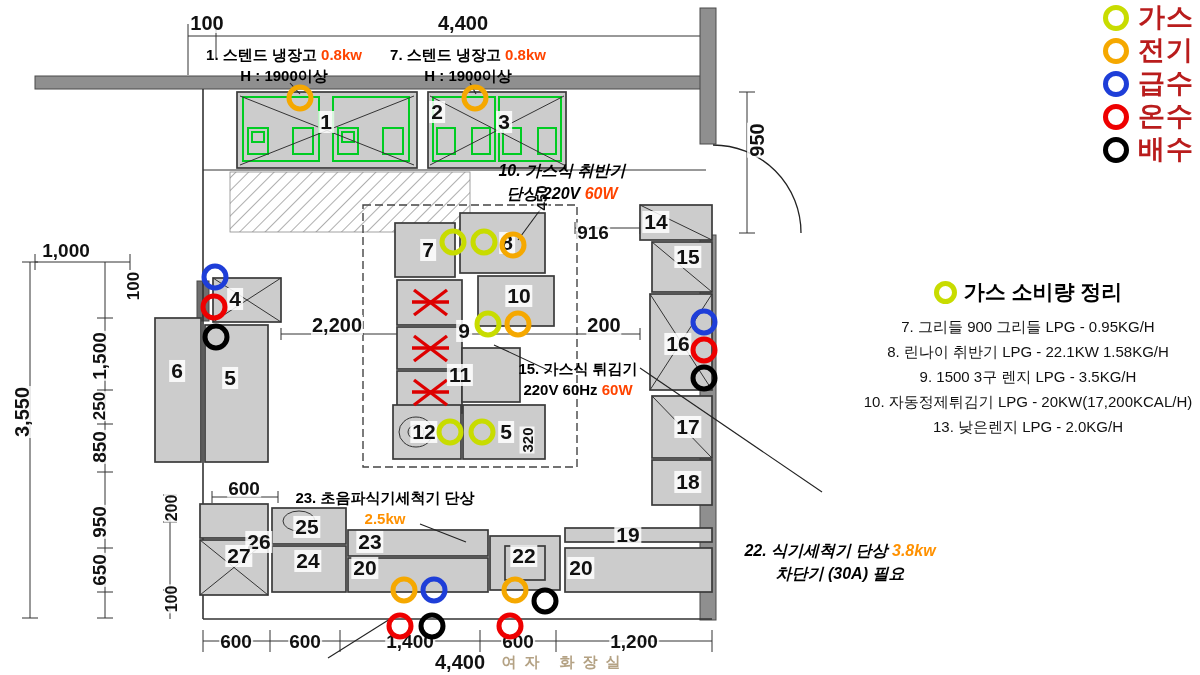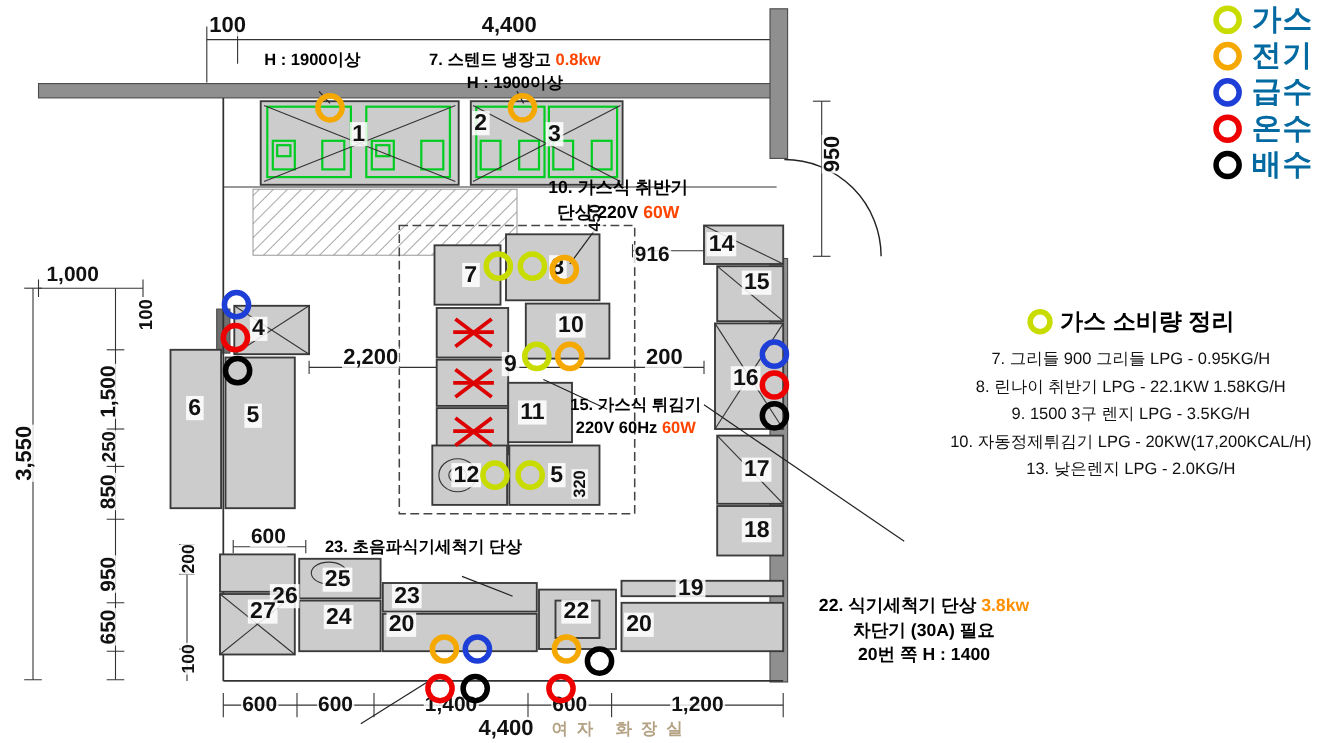--- a/index.html
+++ b/index.html
@@ -12,28 +12,28 @@
   .eq-num { position:absolute; transform:translate(-50%,-50%); font-size:21px; font-weight:bold;
     color:#111; background:rgba(255,255,255,.85); padding:0 2px; line-height:1.05; white-space:nowrap; }
   .dim { position:absolute; transform:translate(-50%,-50%); font-size:19px; font-weight:bold;
     color:#111; background:rgba(255,255,255,.8); line-height:1; padding:0 1px; white-space:nowrap; }
   .dim.rot { transform:translate(-50%,-50%) rotate(-90deg); }
   .marker { position:absolute; width:27px; height:27px; border:5px solid #000; border-radius:50%;
     transform:translate(-50%,-50%); background:transparent; }
 
   .ann { position:absolute; transform:translateX(-50%); text-align:center; font-size:15px;
     font-weight:bold; color:#000; line-height:1.42; white-space:nowrap; }
-  .ann.lg { font-size:16px; }
+  .ann.lg { font-size:16px;font-style:italic; }
   .hl { color:#ff4400; }
   .hl2 { color:#ff9100; }
 
   .legend { position:absolute; right:6px; top:4px; }
   .legend-row { display:flex; align-items:center; gap:9px; margin-bottom:6px; }
   .legend-circle { width:26px; height:26px; border-radius:50%; border:5px solid #000; flex:0 0 auto; }
-  .legend-label { font-size:27px; font-weight:900; color:#0369a1; letter-spacing:1px; line-height:1; }
+  .legend-label { font-size:27px; font-weight:900; color:#b91c1c; letter-spacing:1px; line-height:1; }
 
   .gas-summary { position:absolute; left:852px; top:278px; width:352px; text-align:center; }
   .gas-title-row { display:flex; align-items:center; justify-content:center; gap:7px; margin-bottom:8px; }
   .gas-bullet { width:23px; height:23px; border-radius:50%; border:5px solid #c8dc00; }
   .gas-title { font-size:21px; font-weight:bold; color:#000; }
   .gas-line { font-size:15px; font-weight:500; color:#111; line-height:25px; white-space:nowrap; }
 
   .room-label { position:absolute; left:565px; top:653px; transform:translateX(-50%);
     font-size:15px; font-weight:bold; color:#b4a284; letter-spacing:8px; white-space:nowrap; }
 </style>
@@ -206,21 +206,21 @@
       <span class="eq-num" style="left: 326px; top: 122px;">1</span>
       <span class="eq-num" style="left: 437px; top: 112px;">2</span>
       <span class="eq-num" style="left: 504px; top: 122px;">3</span>
       <span class="eq-num" style="left: 235px; top: 299px;">4</span>
       <span class="eq-num" style="left: 230px; top: 378px;">5</span>
       <span class="eq-num" style="left: 177px; top: 371px;">6</span>
       <span class="eq-num" style="left: 428px; top: 250px;">7</span>
       <span class="eq-num" style="left: 507px; top: 243px;">8</span>
       <span class="eq-num" style="left: 464px; top: 331px;">9</span>
       <span class="eq-num" style="left: 519px; top: 296px;">10</span>
-      <span class="eq-num" style="left: 484px; top: 375px;">11</span>
+      <span class="eq-num" style="left: 460px; top: 375px;">11</span>
       <span class="eq-num" style="left: 424px; top: 432px;">12</span>
       <span class="eq-num" style="left: 506px; top: 432px;">5</span>
       <span class="eq-num" style="left: 656px; top: 222px;">14</span>
       <span class="eq-num" style="left: 688px; top: 257px;">15</span>
       <span class="eq-num" style="left: 678px; top: 344px;">16</span>
       <span class="eq-num" style="left: 688px; top: 427px;">17</span>
       <span class="eq-num" style="left: 688px; top: 482px;">18</span>
       <span class="eq-num" style="left: 628px; top: 521px; margin-top: 14px;">19</span>
       <span class="eq-num" style="left: 370px; top: 542px;">23</span>
       <span class="eq-num" style="left: 365px; top: 568px;">20</span>
@@ -273,46 +273,47 @@
       <span class="marker" style="left: 404px; top: 590px; border-color: rgb(245, 168, 0);"></span>
       <span class="marker" style="left: 434px; top: 590px; border-color: rgb(30, 62, 216);"></span>
       <span class="marker" style="left: 400px; top: 626px; border-color: rgb(238, 0, 0);"></span>
       <span class="marker" style="left: 432px; top: 626px; border-color: rgb(0, 0, 0);"></span>
       <span class="marker" style="left: 515px; top: 590px; border-color: rgb(245, 168, 0);"></span>
       <span class="marker" style="left: 545px; top: 601px; border-color: rgb(0, 0, 0);"></span>
       <span class="marker" style="left: 510px; top: 626px; border-color: rgb(238, 0, 0);"></span>
     </div>
 
   <div class="ann" style="left:284px;top:44px">
+    <div><span>1. 스텐드 냉장고 </span><span class="hl">0.8kw</span></div>
     <div>H : 1900이상</div>
   </div>
 
   <div class="ann" style="left:468px;top:44px">
     <div><span>7. 스텐드 냉장고 </span><span class="hl">0.8kw</span></div>
     <div>H : 1900이상</div>
   </div>
 
   <div class="ann lg" style="left:562px;top:160px">
     <div>10. 가스식 취반기</div>
     <div><span>단상 220V </span><span class="hl">60W</span></div>
   </div>
 
   <div class="ann" style="left:578px;top:358px">
     <div>15. 가스식 튀김기</div>
     <div><span>220V 60Hz </span><span class="hl">60W</span></div>
   </div>
 
   <div class="ann" style="left:385px;top:487px">
     <div>23. 초음파식기세척기 단상</div>
+    <div class="hl2">2.5kw</div>
   </div>
 
   <div class="ann lg" style="left:840px;top:540px">
     <div><span>22. 식기세척기 단상 </span><span class="hl2">3.8kw</span></div>
     <div>차단기 (30A) 필요</div>
-    <div>20번 쪽 H : 1400</div>
   </div>
 
   <div class="room-label">여자 화장실</div>
 
   <div class="legend" id="legend">
       <div class="legend-row">
         <span class="legend-circle" style="border-color: rgb(200, 220, 0);"></span>
         <span class="legend-label">가스</span>
       </div>
       <div class="legend-row">

